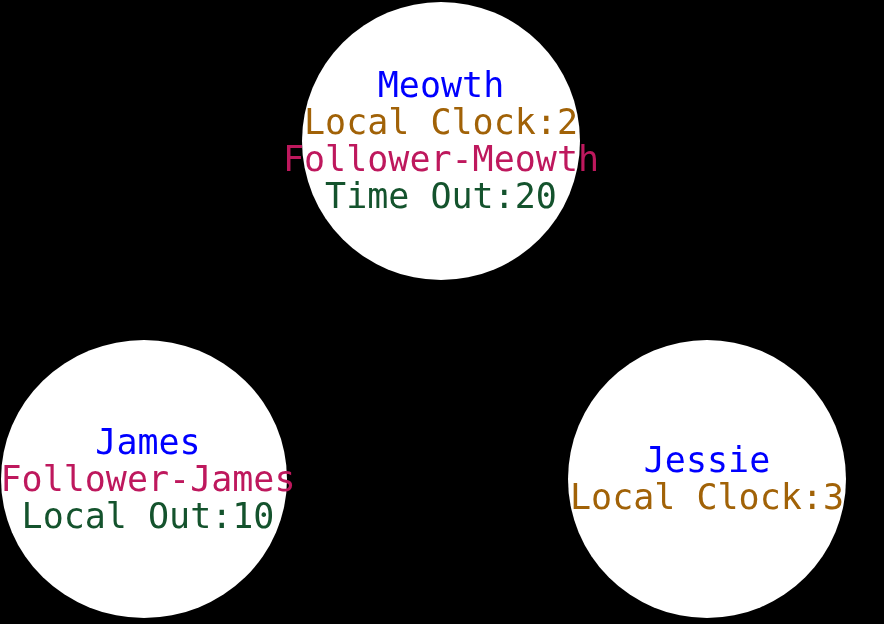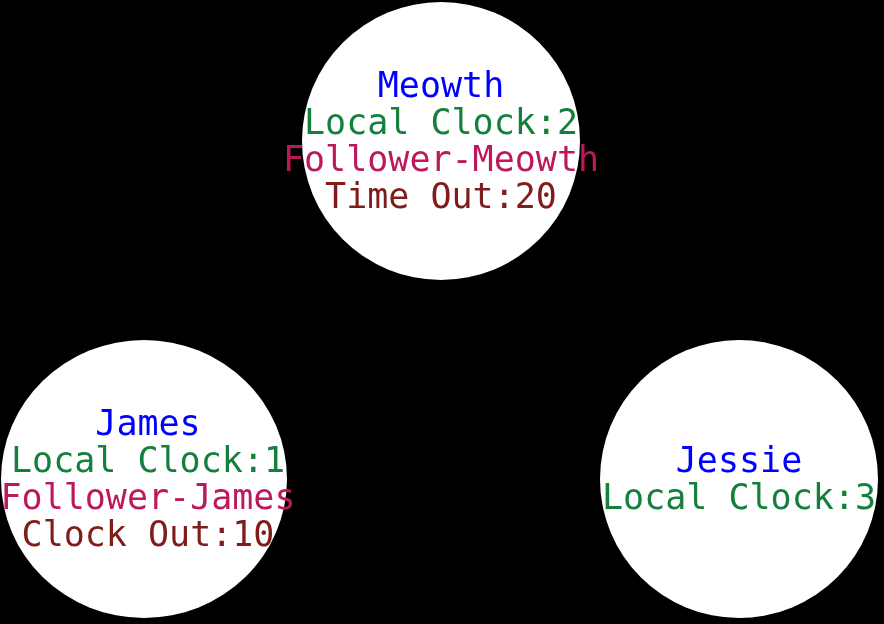--- a/index.html
+++ b/index.html
@@ -28,50 +28,49 @@
     border-radius: 50%;
     background: #ffffff;
     display: flex;
     flex-direction: column;
     align-items: center;
     justify-content: center;
     text-align: center;
   }
   .node-meowth { left: 302px; top: 2px; }
   .node-james  { left: 1px;   top: 340px; padding-left: 8px; }
-  .node-jessie { left: 600px; top: 340px; }
+  .node-jessie { left: 568px; top: 340px; }
   .node .line {
     font-size: 35px;
     line-height: 37px;
     height: 37px;
     white-space: nowrap;
     text-align: right;
   }
   .line-name    { color: #0000ff; }
-  .line-clock   { color: #15803d; }
+  .line-clock   { color: #a16207; }
   .line-role    { color: #be185d; }
-  .line-timeout { color: #7f1d1d; }
+  .line-timeout { color: #14532d; }
 </style>
 </head>
 <body>
 
 <div class="canvas">
 
   <div class="node node-meowth">
     <div class="line line-name">Meowth</div>
     <div class="line line-clock">Local Clock:2</div>
     <div class="line line-role">Follower-Meowth</div>
     <div class="line line-timeout">Time Out:20</div>
   </div>
 
   <div class="node node-james">
     <div class="line line-name">James</div>
-    <div class="line line-clock">Local Clock:1</div>
     <div class="line line-role">Follower-James</div>
-    <div class="line line-timeout">Clock Out:10</div>
+    <div class="line line-timeout">Local Out:10</div>
   </div>
 
   <div class="node node-jessie">
     <div class="line line-name">Jessie</div>
     <div class="line line-clock">Local Clock:3</div>
   </div>
 
 </div>
 
 </body></html>

